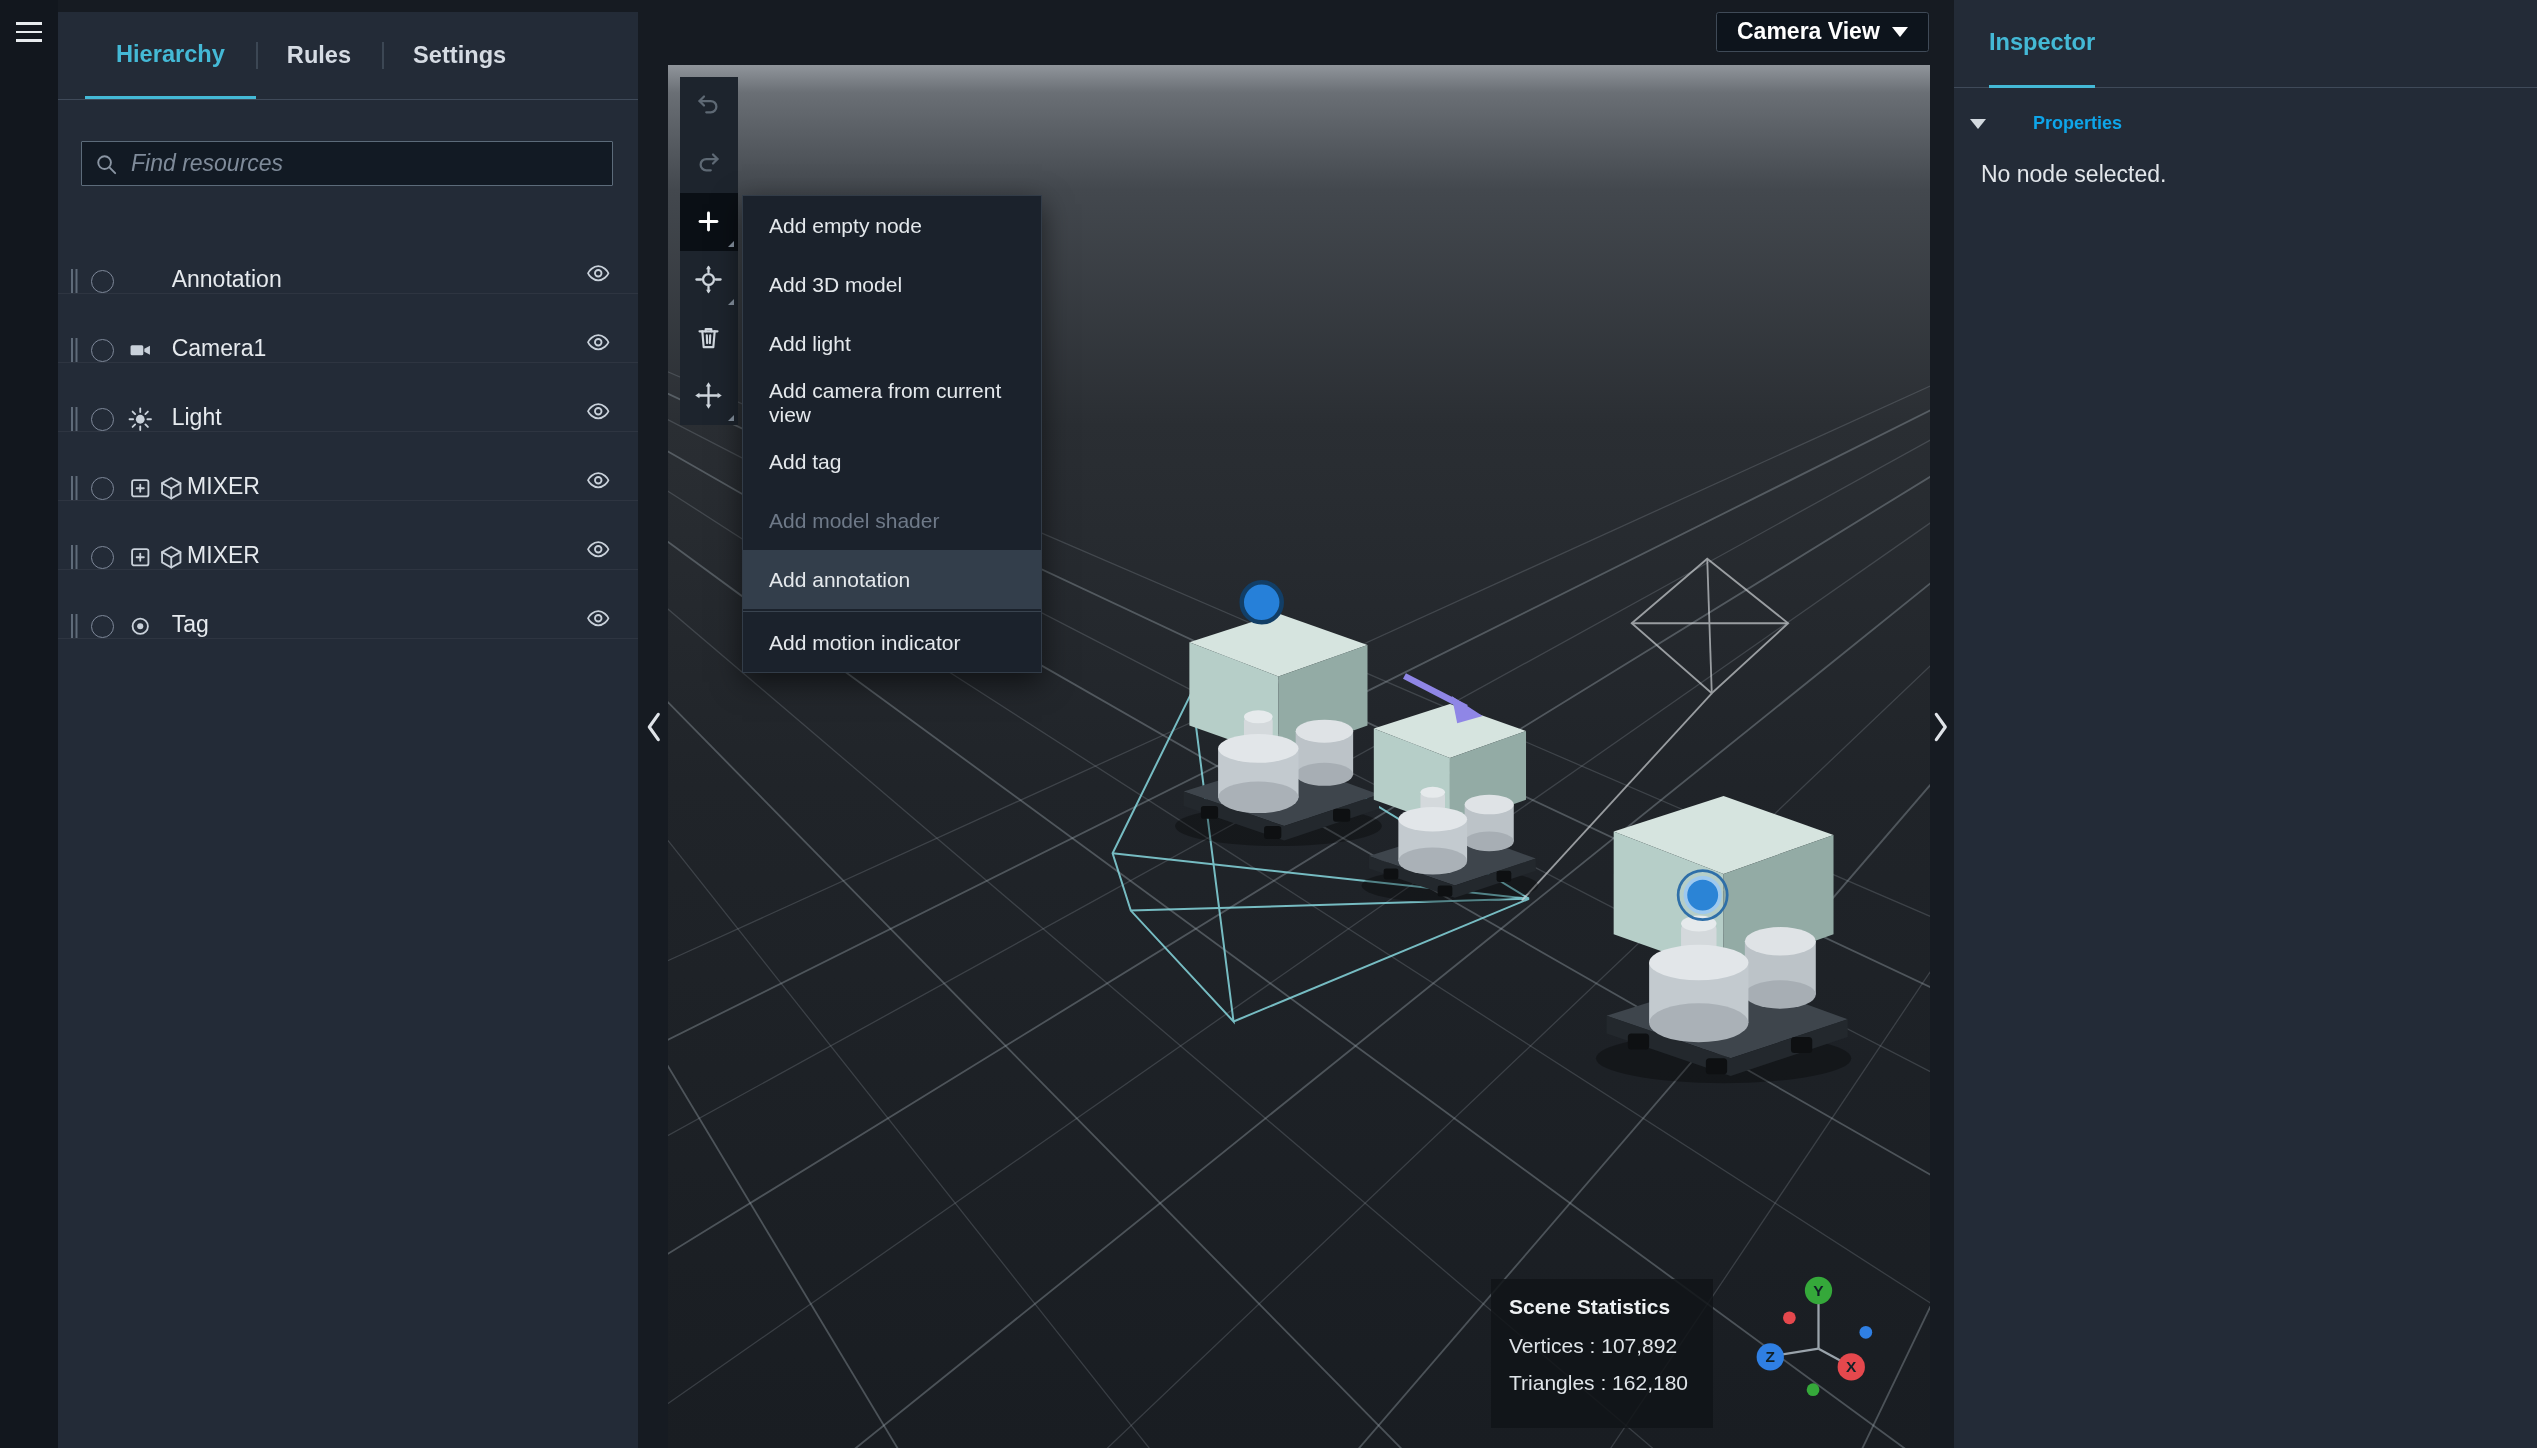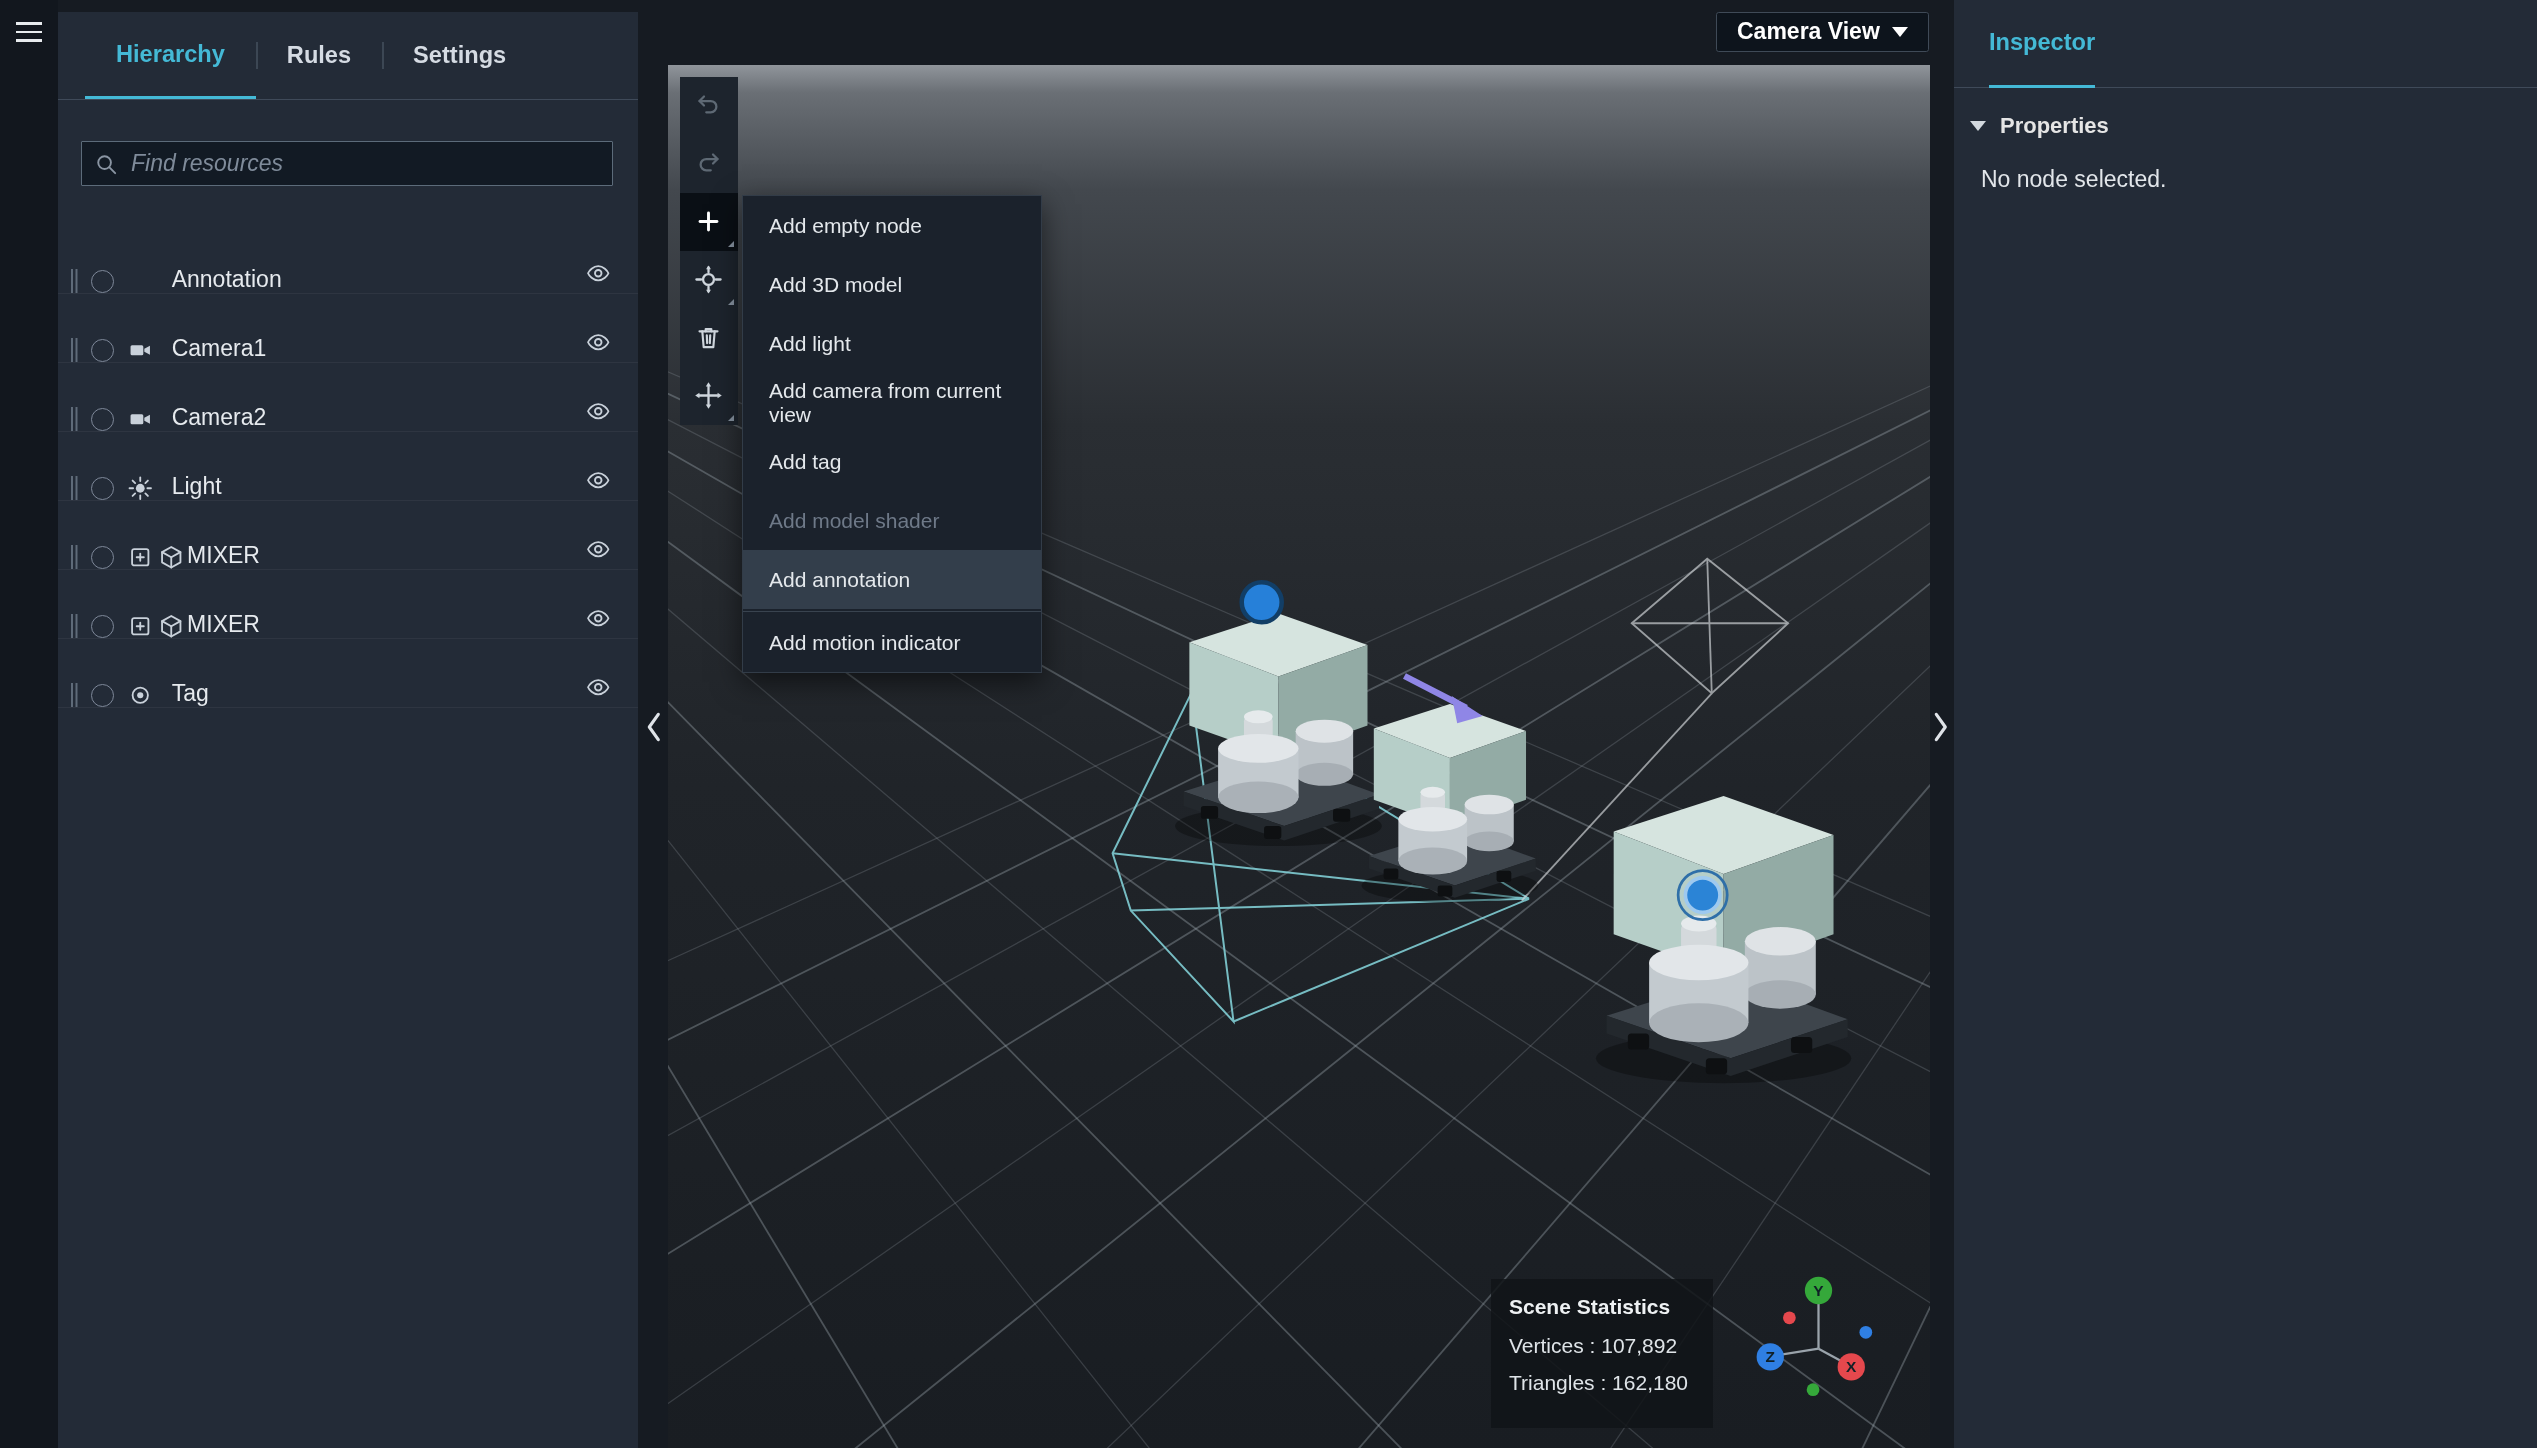--- a/index.html
+++ b/index.html
@@ -69,21 +69,21 @@
 
   .axis-gizmo { position:absolute; left:1054px; top:1200px; z-index:5; cursor:pointer; }
 
   
   .right-panel { position:absolute; left:1954px; top:0; width:583px; height:100%; background:#232b37; z-index:2; }
   .insp-header { height:88px; border-bottom:1.8px solid #3f4a59; }
   .insp-tab { display:inline-flex; align-items:center; height:88px; border-bottom:3.6px solid #44b9d6; margin-left:35px;
     color:#44b9d6; font-weight:700; font-size:23.6px; cursor:pointer; }
   .props-row { display:flex; align-items:center; gap:13.6px; padding:25.4px 0 0 16.4px; cursor:pointer; }
   .tri-down { width:0; height:0; border-left:8.2px solid transparent; border-right:8.2px solid transparent; border-top:10px solid #d3d9df; }
-  .props-label { font-weight:700; font-size:22px; color:#e5e5e5; }
+  .props-label { font-weight:700; font-size:18px; color:#0ea5e9;margin-left:33px; }
   .empty-msg { margin:27px 0 0 27px; font-size:23px; color:#e2e6ea; }
 
   .ico { stroke:#c9d1da; fill:none; stroke-width:1.8; stroke-linecap:round; stroke-linejoin:round; }
   .ico-fill { fill:#c9d1da; stroke:none; }
 </style>
 </head>
 <body>
 
 <div class="activity-strip">
   <div class="hamburger">
@@ -134,37 +134,20 @@
         </span>
       <span class="lbl">Camera1</span>
       <button class="eye">
           <svg width="24.5" height="24.5" viewBox="0 0 24 24">
             <path class="ico" d="M12 5C7 5 3 9.5 2 12c1 2.5 5 7 10 7s9-4.5 10-7c-1-2.5-5-7-10-7z"></path>
             <circle class="ico" cx="12" cy="12" r="3.2"></circle>
           </svg>
         </button>
     </div>
 
-    <div class="row">
-      <span class="handle"></span>
-      <span class="radio"></span>
-      <span class="icons">
-          <svg width="24.5" height="24.5" viewBox="0 0 24 24">
-            <rect class="ico-fill" x="2.5" y="7" width="12.5" height="10" rx="1.5"></rect>
-            <polygon class="ico-fill" points="16,10.5 21.5,7.5 21.5,16.5 16,13.5"></polygon>
-          </svg>
-        </span>
-      <span class="lbl">Camera2</span>
-      <button class="eye">
-          <svg width="24.5" height="24.5" viewBox="0 0 24 24">
-            <path class="ico" d="M12 5C7 5 3 9.5 2 12c1 2.5 5 7 10 7s9-4.5 10-7c-1-2.5-5-7-10-7z"></path>
-            <circle class="ico" cx="12" cy="12" r="3.2"></circle>
-          </svg>
-        </button>
-    </div>
 
     <div class="row">
       <span class="handle"></span>
       <span class="radio"></span>
       <span class="icons">
           <svg width="24.5" height="24.5" viewBox="0 0 24 24">
             <circle class="ico-fill" cx="12" cy="12" r="4.3"></circle>
             <g class="ico">
               <line x1="12" y1="1.5" x2="12" y2="5"></line>
               <line x1="12" y1="19" x2="12" y2="22.5"></line>

